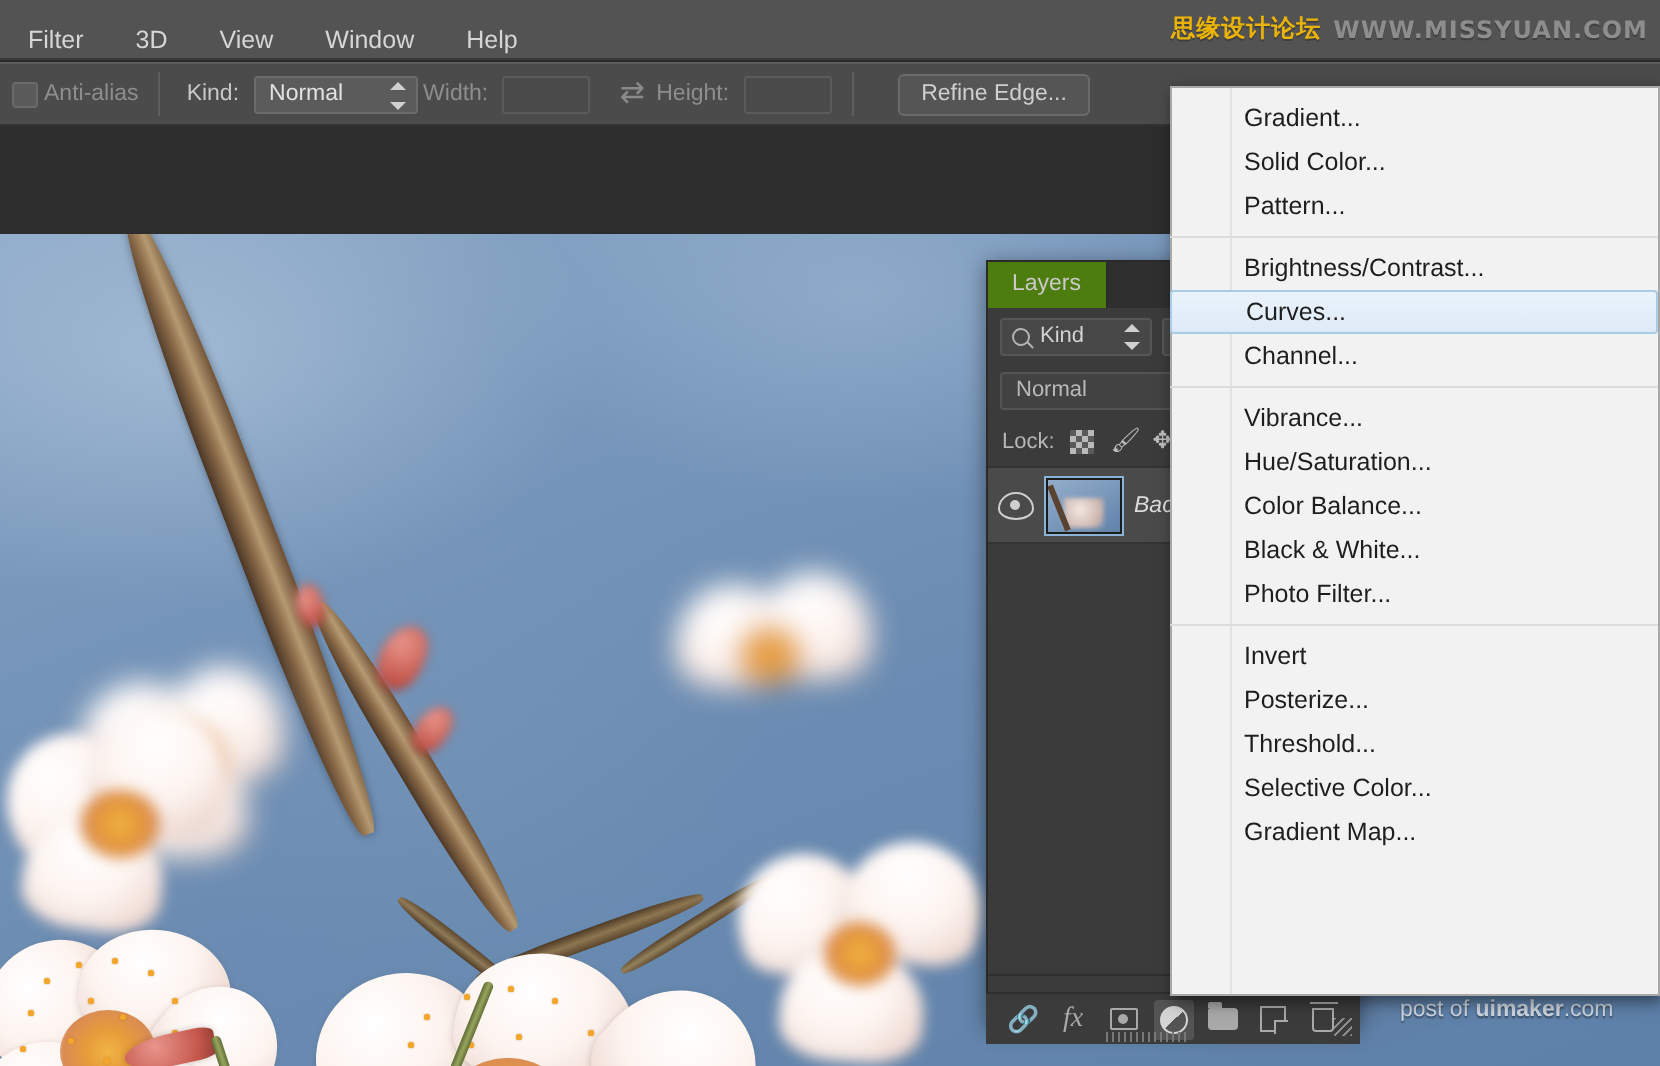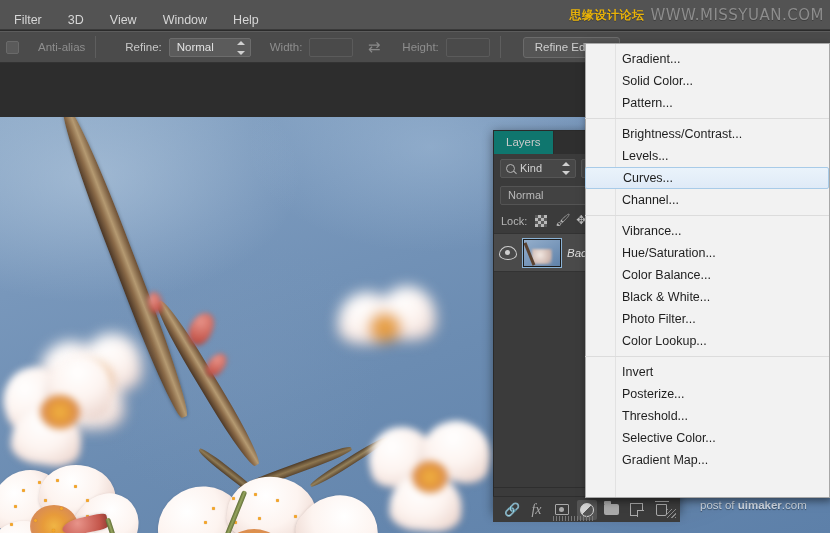--- a/index.html
+++ b/index.html
@@ -37,21 +37,21 @@
     position: absolute; right: 6px; top: 6px;
     display: flex; align-items: center; gap: 6px;
     font-size: 11px;
     letter-spacing: 0.5px;
     color: #8f8f8f;
     font-family: "DejaVu Sans", sans-serif;
     text-shadow: 0 1px 0 #3f3f3f;
     user-select: none;
   }
   .wm-cn { font-size: 12px; font-weight: bold; color: #eab308; }
-  .wm-en { font-size: 15px; font-weight: normal; color: #8d8d8d; }
+  .wm-en { font-size: 12px; font-weight: bold; color: #8d8d8d; }
 
   
   .optionsbar {
     position: absolute; left: 0; top: 31px;
     width: 830px; height: 32px;
     background: #4b4b4b;
     border-top: 1px solid #5c5c5c;
     border-bottom: 1px solid #333;
     display: flex; align-items: center;
     padding-left: 4px;
@@ -60,21 +60,21 @@
   .opt-check {
     width: 13px; height: 13px;
     background: #5a5a5a;
     border: 1px solid #6a6a6a;
     border-radius: 2px;
     margin-left: 2px;
   }
   .opt-label {
     color: #8e8e8e;
     font-size: 11.5px;
-    margin-left: 19px;
+    margin-left: 3px;
     white-space: nowrap;
   }
   .opt-label.bright { color: #c8c8c8; }
   .opt-sep {
     width: 1px; height: 22px;
     background: #3b3b3b;
     border-right: 1px solid #5e5e5e;
     margin: 0 10px;
   }
   .opt-select {
@@ -256,21 +256,21 @@
     overflow: hidden;
   }
   .panel-tabbar {
     height: 23px;
     background: #2f2f2f;
     display: flex; align-items: flex-end;
   }
   .panel-tab {
     height: 23px;
     padding: 0 12px;
-    background: #0f766e;
+    background: #4d7c0f;
     color: #cacaca;
     font-size: 11.5px;
     line-height: 23px;
     border-right: 1px solid #2a2a2a;
   }
   .filter-row {
     height: 28px;
     display: flex; align-items: center;
     padding: 0 6px;
     gap: 5px;
@@ -552,21 +552,21 @@
     <div class="watermark-top">
       <span class="wm-cn">思缘设计论坛</span>
       <span class="wm-en">WWW.MISSYUAN.COM</span>
     </div>
   </div>
 
   <div class="optionsbar">
     <div class="opt-check"></div>
     <div class="opt-label">Anti-alias</div>
     <div class="opt-sep"></div>
-    <div class="opt-label bright">Refine:</div>
+    <div class="opt-label bright">Kind:</div>
     <div class="opt-select">
       <span>Normal</span>
       <span class="arrows">
         <span class="arrow-up"></span>
           <span class="arrow-dn"></span>
       </span>
     </div>
     <div class="opt-label">Width:</div>
     <div class="opt-input" placeholder=""></div>
     <div class="swap-icon">⇄</div>
@@ -747,30 +747,28 @@
   </div>
 
   <div class="adj-menu">
     <div class="adj-gutter"></div>
     <div class="adj-items">
       <div class="adj-item">Gradient...</div>
       <div class="adj-item">Solid Color...</div>
       <div class="adj-item">Pattern...</div>
       <div class="adj-sep"></div>
       <div class="adj-item">Brightness/Contrast...</div>
-      <div class="adj-item">Levels...</div>
       <div class="adj-item selected">Curves...</div>
       <div class="adj-item">Channel...</div>
       <div class="adj-sep"></div>
       <div class="adj-item">Vibrance...</div>
       <div class="adj-item">Hue/Saturation...</div>
       <div class="adj-item">Color Balance...</div>
       <div class="adj-item">Black &amp; White...</div>
       <div class="adj-item">Photo Filter...</div>
-      <div class="adj-item">Color Lookup...</div>
       <div class="adj-sep"></div>
       <div class="adj-item">Invert</div>
       <div class="adj-item">Posterize...</div>
       <div class="adj-item">Threshold...</div>
       <div class="adj-item">Selective Color...</div>
       <div class="adj-item">Gradient Map...</div>
     </div>
   </div>
 
 </div>

